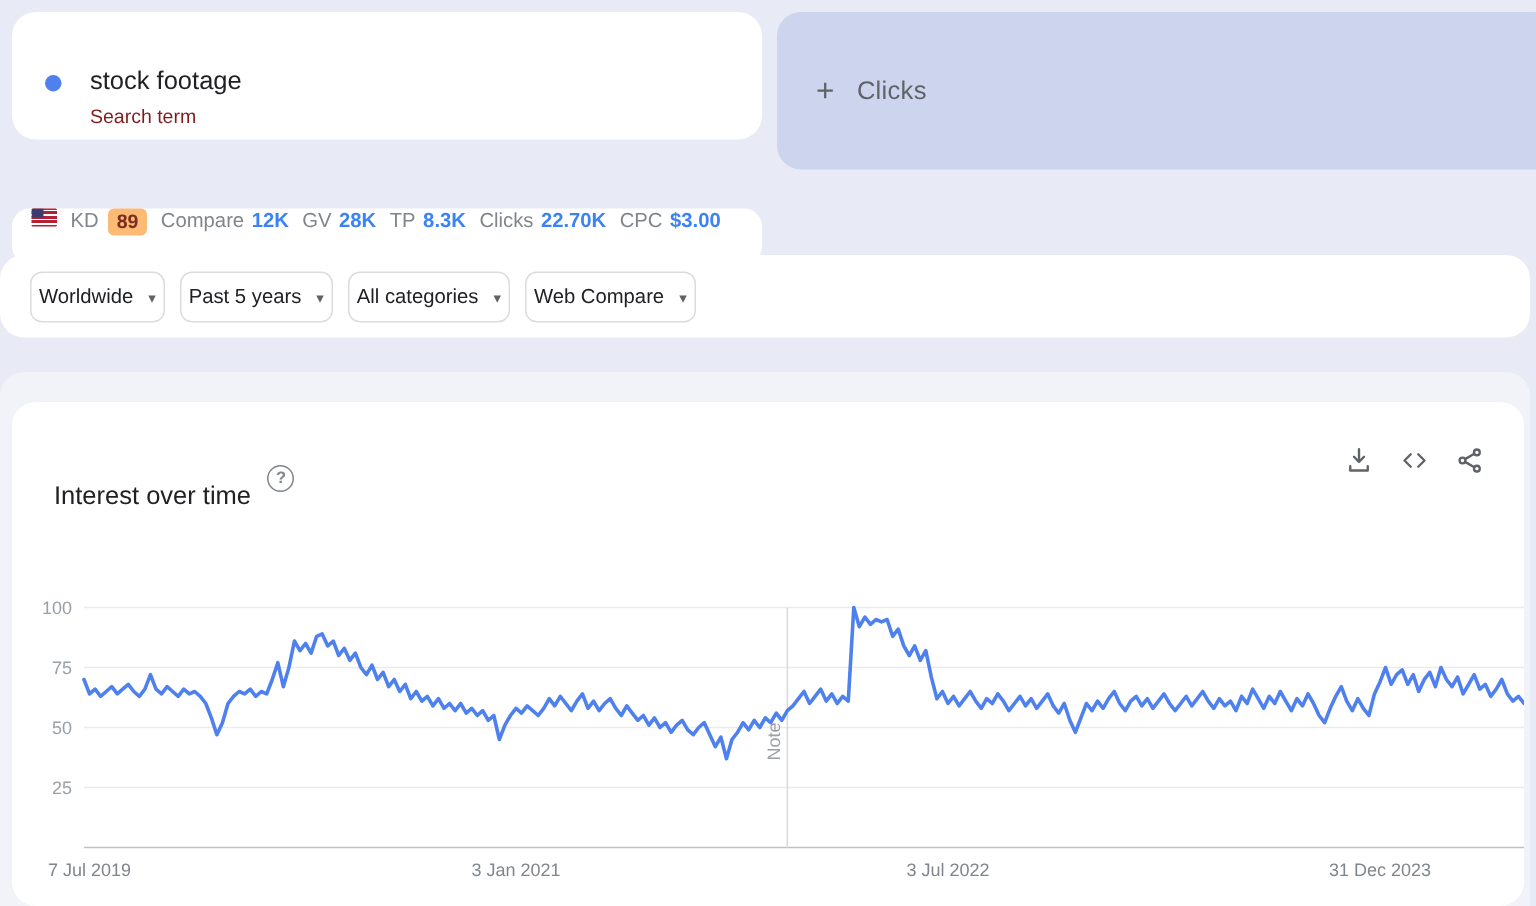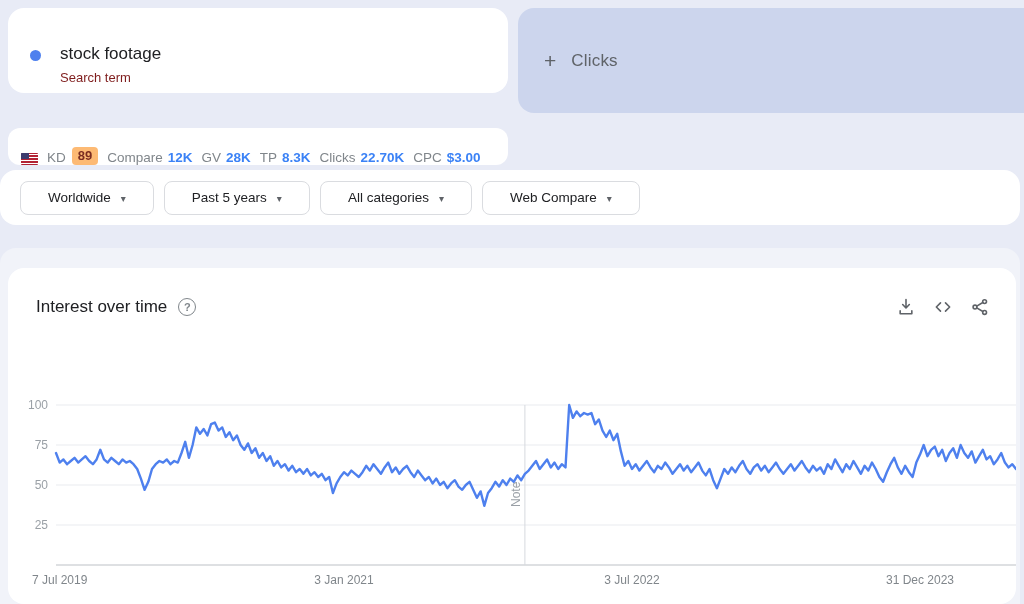--- a/index.html
+++ b/index.html
@@ -14,44 +14,44 @@
   .term-title { position:absolute; left:52px; top:36px; font-size:17px; color:#202124; }
   .term-sub { position:absolute; left:52px; top:62px; font-size:13px; color:#7f1d1d; }
 
   
   .compare-card { position:absolute; left:518px; top:8px; width:520px; height:105px; border-radius:16px;
                   display:flex; align-items:center; padding-left:26px; gap:15px; color:#5f6368; cursor:pointer; }
   .compare-plus { font-size:21px; line-height:1; }
   .compare-label { font-size:17px; font-weight:500; letter-spacing:.2px; }
 
   
-  .metrics-card { left:8px; top:128px; width:500px; height:37px; border-radius:12px;
-                  display:flex; align-items:flex-end; padding-left:13px; font-size:13.5px; }
+  .metrics-card { left:8px; top:139px; width:500px; height:37px; border-radius:12px;
+                  display:flex; align-items:flex-start; padding-left:13px; font-size:13.5px; }
   .metrics-card .lbl { color:#80868b; margin-left:9px; }
   .metrics-card .val { color:#3b82f6; font-weight:700; margin-left:5px; }
   .us-flag { width:17px; height:12px; position:relative; display:inline-block; border-radius:1px; overflow:hidden;
              background:repeating-linear-gradient(#b22234 0 1px, #fff 1px 2px, #b22234 2px 3px); flex:none; }
   .us-flag::before { content:""; position:absolute; left:0; top:0; width:8px; height:6px; background:#3c3b6e; }
   .kd-badge { display:inline-block; margin-left:6px; padding:1px 6px 2px; border-radius:4px;
               font-weight:700; font-size:13px; }
 
   
   .filter-band { left:0; top:170px; width:1020px; height:55px; border-radius:16px;
                  display:flex; align-items:center; padding-left:20px; gap:10px; }
   .pill { height:34px; border:1px solid #dadce0; border-radius:8px; background:#fff;
-          display:flex; align-items:center; gap:10px; padding:0 27px; cursor:pointer; }
+          display:flex; align-items:center; gap:10px; padding:0 5px; cursor:pointer; }
   .pill-label { font-size:13.5px; color:#202124; }
   .caret { font-size:10px; color:#5f6368; transform:translateY(1px); }
 
   
   .lower-section { position:absolute; left:0; top:248px; width:1020px; height:356px;
                    background:#f1f3f9; border-radius:16px 16px 0 0; }
   .chart-card { left:8px; top:268px; width:1008px; height:336px; border-radius:16px; }
   .chart-header { position:absolute; left:28px; top:29px; display:flex; align-items:center; gap:11px; }
-  .chart-title { font-size:17px; color:#202124; }
+  .chart-title { font-size:17px; color:#202124;margin-top:24px; }
   .help-icon { width:18px; height:18px; border:1.6px solid #80868b; border-radius:50%;
                display:flex; align-items:center; justify-content:center;
                font-size:11px; font-weight:700; color:#80868b; cursor:pointer; }
   .chart-actions { position:absolute; right:24px; top:27px; display:flex; gap:13px; }
   .action-btn { width:24px; height:24px; display:flex; align-items:center; justify-content:center; cursor:pointer; }
   .action-btn svg { stroke:#5f6368; fill:none; stroke-width:1.9; stroke-linecap:round; stroke-linejoin:round; }
   .chart-svg { position:absolute; left:0; top:117px; }
 </style>
 </head>
 <body>

